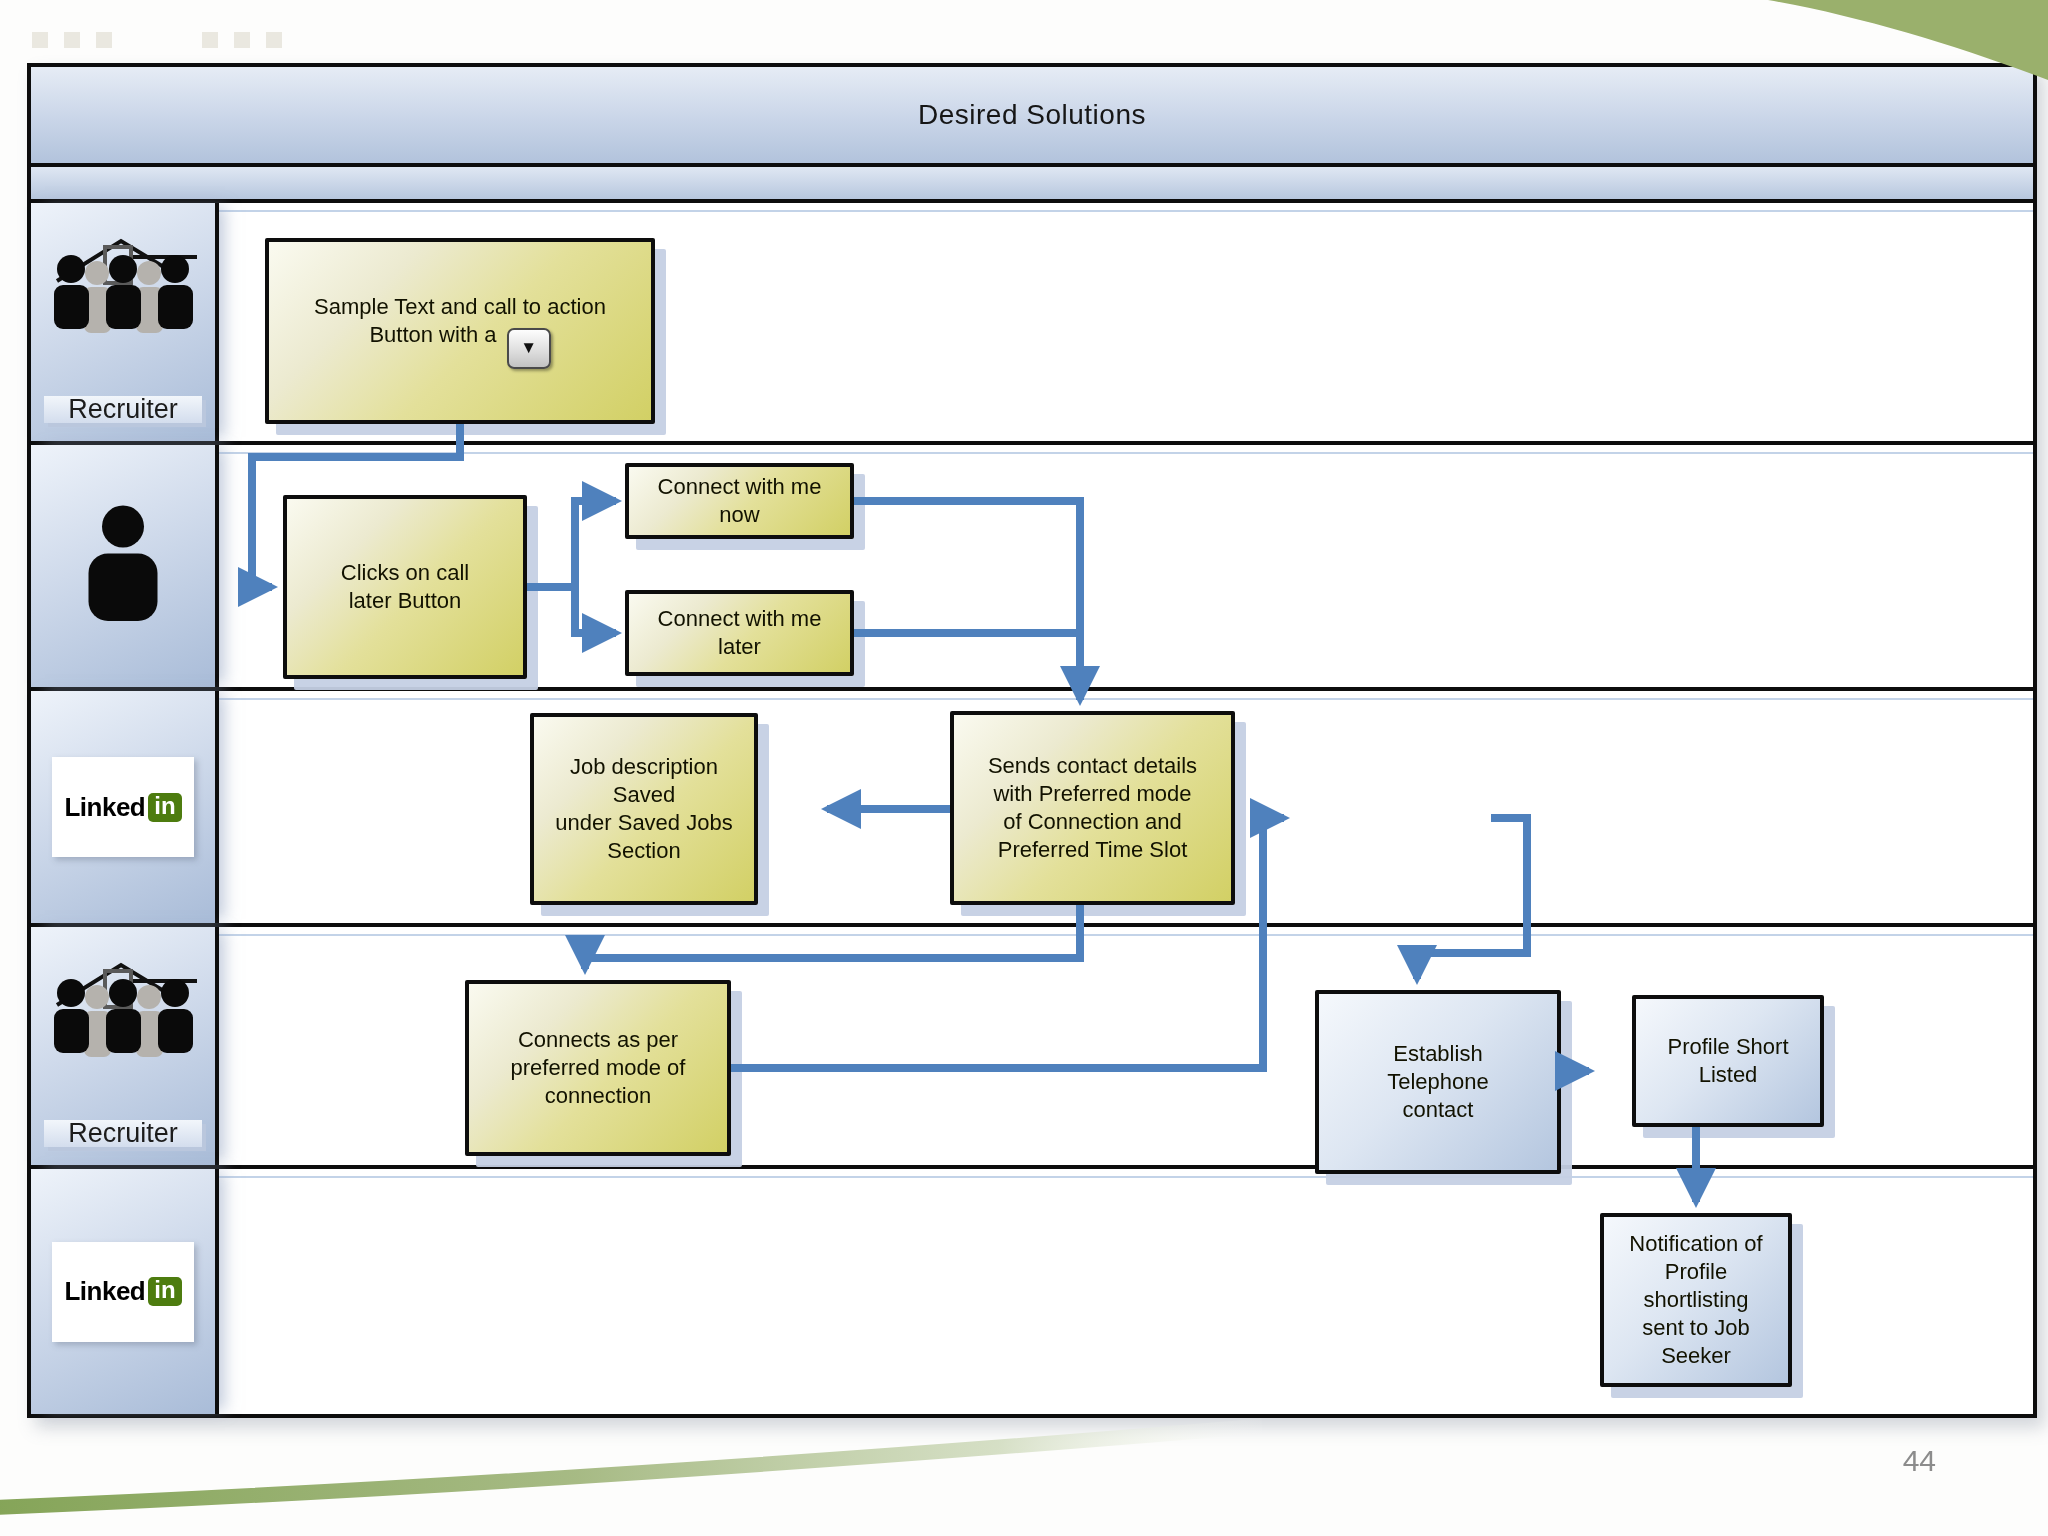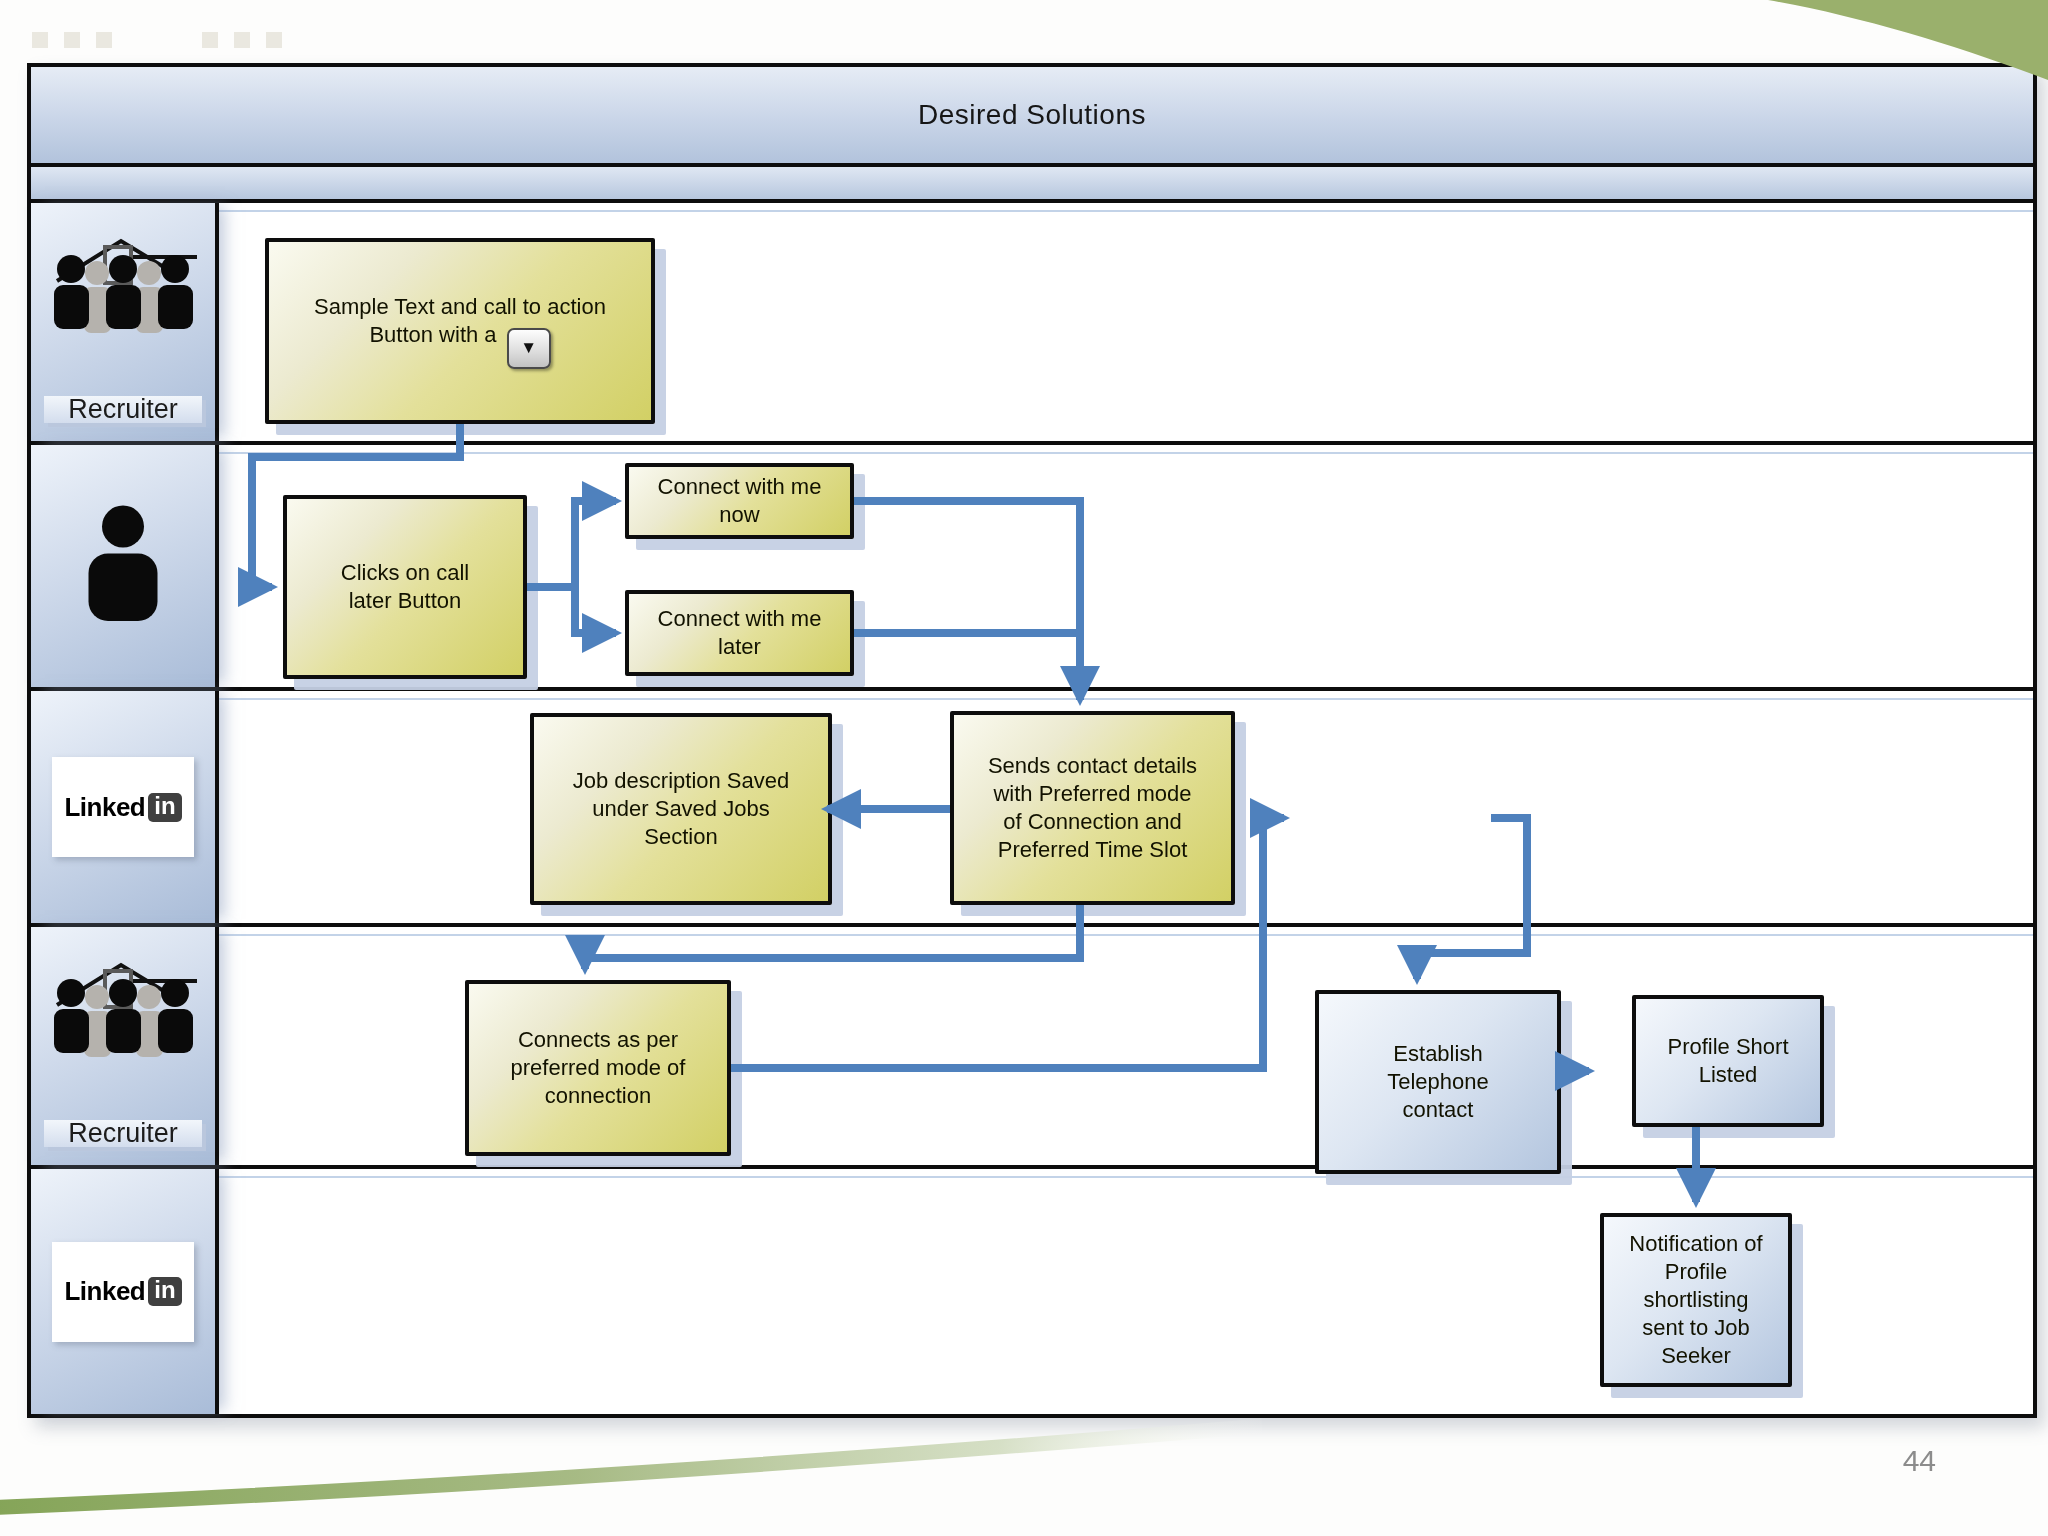--- a/index.html
+++ b/index.html
@@ -35,21 +35,21 @@
               background:linear-gradient(180deg,#f2f6fb,#d3dded);
               box-shadow:4px 4px 0 #bac7dd;display:flex;align-items:center;justify-content:center;
               font-size:27px;color:#1c1c1c;}
   .icon-wrap{margin-top:26px;}
   .center-cell{justify-content:center;}
   .center-cell .icon-wrap{margin-top:0;}
 
   .li-badge{background:#fff;width:142px;height:100px;display:flex;align-items:center;justify-content:center;
             box-shadow:3px 3px 6px rgba(90,100,120,.35);}
   .li-word{font-size:26px;font-weight:bold;color:#000;letter-spacing:-.5px;}
-  .li-in{display:inline-block;margin-left:3px;background:#404040;color:#fff;font-weight:bold;font-size:24px;
+  .li-in{display:inline-block;margin-left:3px;background:#4d7c0f;color:#fff;font-weight:bold;font-size:24px;
          padding:1px 6px 4px 6px;border-radius:5px;line-height:1;}
 
   
   .node{position:absolute;box-sizing:border-box;border:4px solid #0d0d0d;border-radius:2px;
         display:flex;align-items:center;justify-content:center;text-align:center;
         padding:20px 10px;z-index:4;box-shadow:11px 11px 0 rgba(197,208,228,.95);}
   .node-yellow{background:linear-gradient(135deg,#fafaf0 0%,#ecead0 28%,#e3e09a 55%,#d2d065 100%);}
   .node-blue{background:linear-gradient(135deg,#f5f8fc 0%,#dde6f2 45%,#b4c6df 100%);}
   .node-text{white-space:pre-line;font-size:22px;line-height:1.28;color:#121200;}
 
@@ -201,21 +201,21 @@
   <div class="node node-yellow" style="left:625px;top:463px;width:229px;height:76px;padding:2px 6px;">
     <span class="node-text">Connect with me
 now</span>
   </div>
 
   <div class="node node-yellow" style="left:625px;top:590px;width:229px;height:86px;padding:2px 6px;">
     <span class="node-text">Connect with me
 later</span>
   </div>
 
-  <div class="node node-yellow" style="left:530px;top:713px;width:302px;height:192px;text-align:center;">
+  <div class="node node-yellow" style="left:530px;top:713px;width:228px;height:192px;text-align:center;">
     <span class="node-text">Job description Saved
 under Saved Jobs
 Section</span>
   </div>
 
   <div class="node node-yellow" style="left:950px;top:711px;width:285px;height:194px;">
     <span class="node-text">Sends contact details
 with Preferred mode
 of Connection and
 Preferred Time Slot</span>

